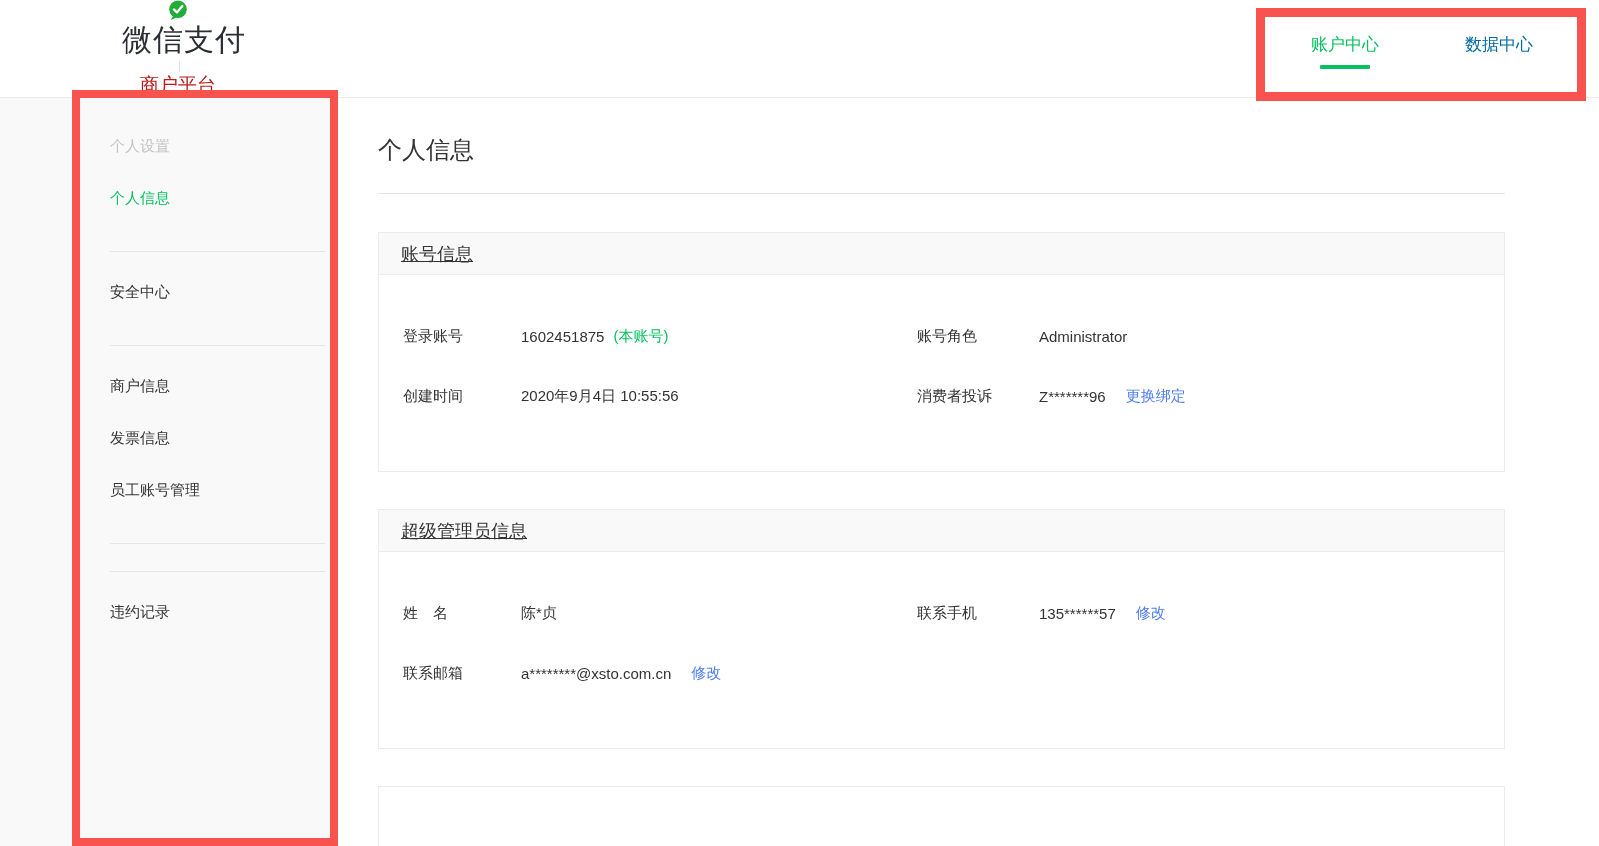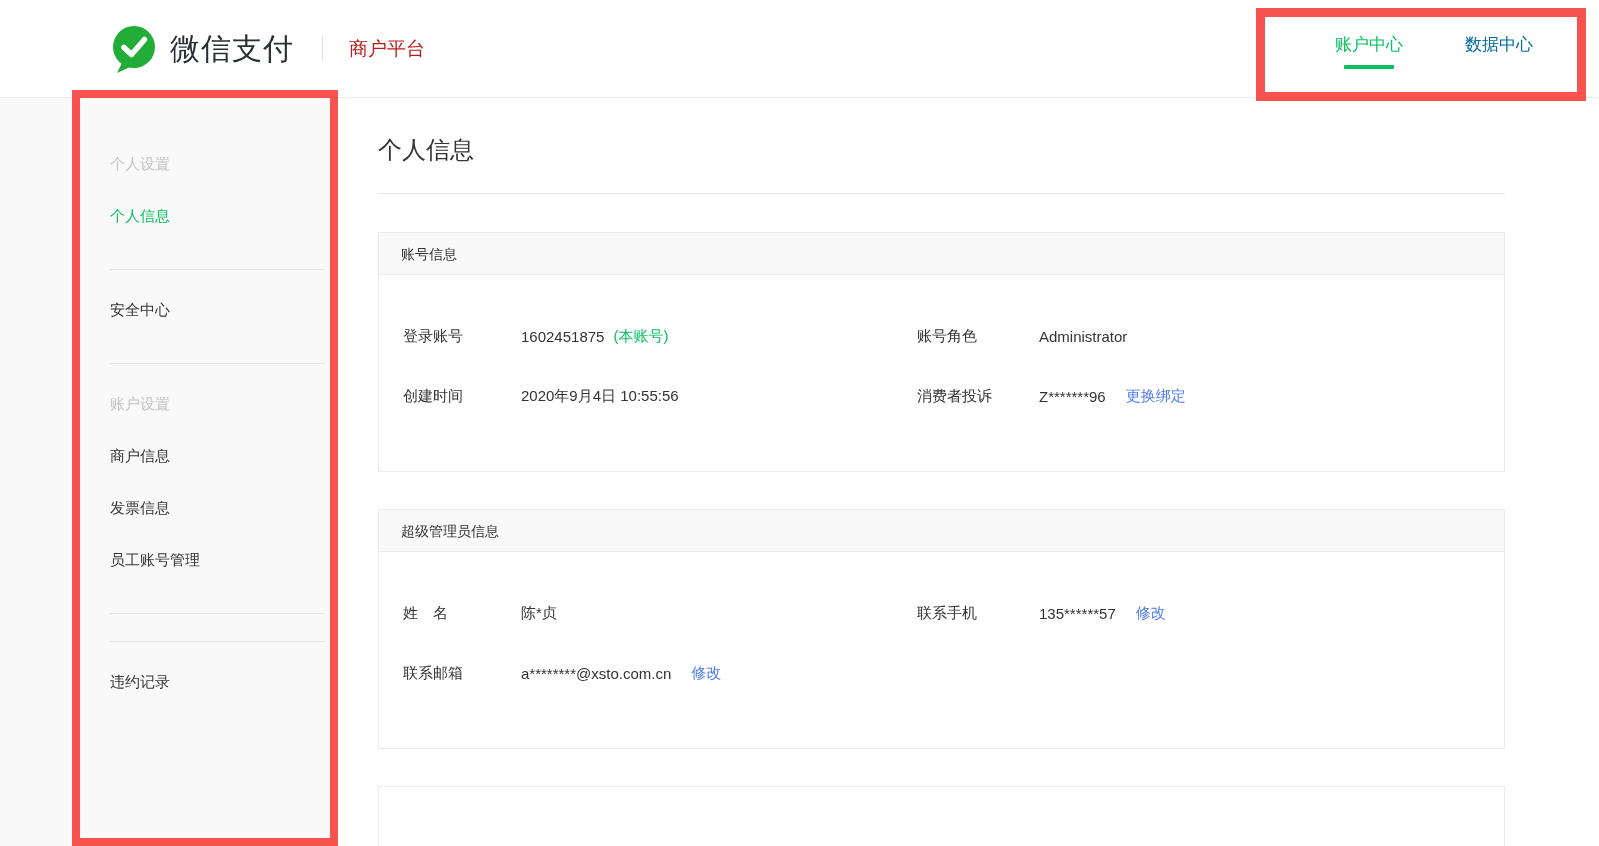--- a/index.html
+++ b/index.html
@@ -3,51 +3,51 @@
 <meta charset="utf-8">
 <style>
   * { margin:0; padding:0; box-sizing:border-box; }
   html,body { width:1599px; height:846px; overflow:hidden; background:#fff;
     font-family:"Liberation Sans", sans-serif; color:#333; }
   .page { position:relative; width:1599px; height:846px; }
 
   
   .header { position:absolute; left:0; top:0; width:100%; height:98px; background:#fff;
     border-bottom:1px solid #ececec; z-index:2; }
-  .brand-wrap { position:absolute; left:110px; top:0; height:98px; display:flex; align-items:center; }
+  .brand-wrap { position:absolute; left:110px; top:0; height:98px; display:flex; align-items:center;flex-direction:column; }
   .logo-icon { width:48px; height:48px; display:block; }
   .brand-text { font-size:30px; color:#2b2f33; margin-left:12px; letter-spacing:1px; }
   .brand-sep { width:1px; height:26px; background:#e0e0e0; margin:0 26px 0 28px; }
   .portal-text { font-size:19px; color:#b91c1c; }
 
-  .top-nav { position:absolute; right:66px; top:33px; display:flex; gap:62px; }
+  .top-nav { position:absolute; right:66px; top:33px; display:flex; gap:86px; }
   .nav-tab { font-size:17px; color:#0369a1; cursor:pointer; text-align:center; }
   .nav-tab .tab-label { display:block; }
   .nav-tab .tab-underline { display:none; width:50px; height:4px; margin:9px auto 0; background:transparent; border-radius:1px; }
   .nav-tab.active { color:#07c160; }
   .nav-tab.active .tab-underline { display:block; background:#07c160; }
 
   
   .sidebar { position:absolute; left:0; top:98px; width:333px; height:748px;
-    background:#f9f9f9; padding-top:40px; z-index:1; }
+    background:#f9f9f9; padding-top:22px; z-index:1; }
   .sb-header { height:52px; line-height:52px; padding-left:110px; font-size:15px; color:#c3c3c3; }
   .sb-item { height:52px; line-height:52px; padding-left:110px; font-size:15px; color:#353535; cursor:pointer; }
   .sb-item.active { color:#07c160; }
   .sb-divider { height:1px; background:#e6e6e6; margin:27px 8px 14px 110px; }
 
   
   .main { position:absolute; left:333px; top:98px; width:1266px; height:748px; background:#fff;
     padding:36px 0 0 45px; }
   .page-title { font-size:24px; color:#333; font-weight:400; }
   .title-divider { width:1127px; height:1px; background:#e6e6e6; margin-top:27px; }
 
   .card { width:1127px; border:1px solid #ebebeb; margin-top:38px; background:#fff; }
   .card + .card { margin-top:37px; }
   .card-header { height:42px; line-height:42px; background:#f9f9f9; border-bottom:1px solid #ebebeb;
-    padding-left:22px; font-size:14px; color:#333; }
+    padding-left:22px; font-size:18px; color:#333;text-decoration:underline; }
   .card-body { padding:36px 0 50px; }
   .card.cut .card-body { padding:30px 0; min-height:40px; }
   .info-row { display:flex; height:50px; align-items:center; margin-bottom:10px; }
   .info-row:last-child { margin-bottom:0; }
   .field { display:flex; align-items:center; font-size:15px; }
   .field.col-left { margin-left:24px; width:514px; }
   .field.col-right { }
   .f-label { color:#333; width:118px; flex:none; }
   .col-right .f-label { width:122px; }
   .f-value { color:#333; }
@@ -85,21 +85,20 @@
         </div>
       </div>
   </div>
 
   <div class="sidebar">
       <div class="sb-header">个人设置</div>
       <div class="sb-item active">个人信息</div>
       <div class="sb-divider"></div>
       <div class="sb-item">安全中心</div>
       <div class="sb-divider"></div>
-      <div class="sb-header">账户设置</div>
       <div class="sb-item">商户信息</div>
       <div class="sb-item">发票信息</div>
       <div class="sb-item">员工账号管理</div>
       <div class="sb-divider"></div>
       <div class="sb-divider"></div>
       <div class="sb-item">违约记录</div>
     </div>
 
   <div class="main">
     <div class="page-title">个人信息</div>

